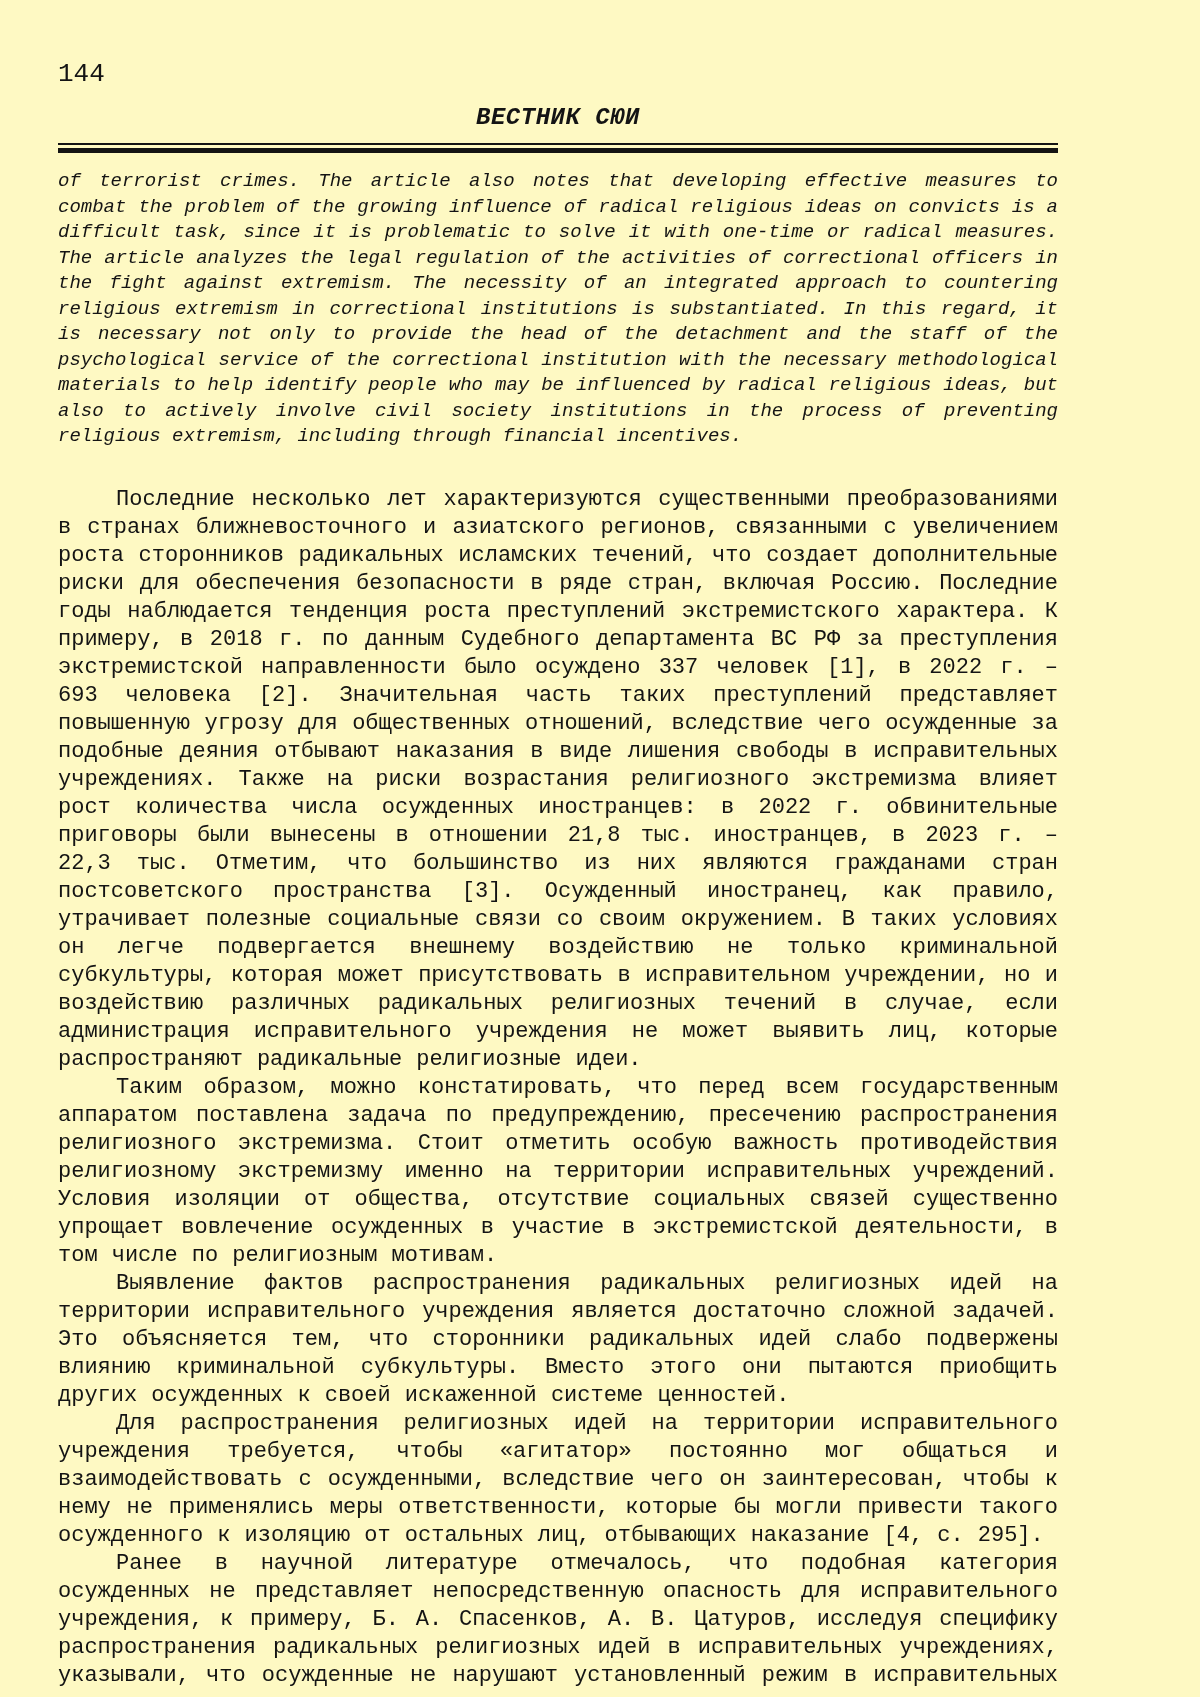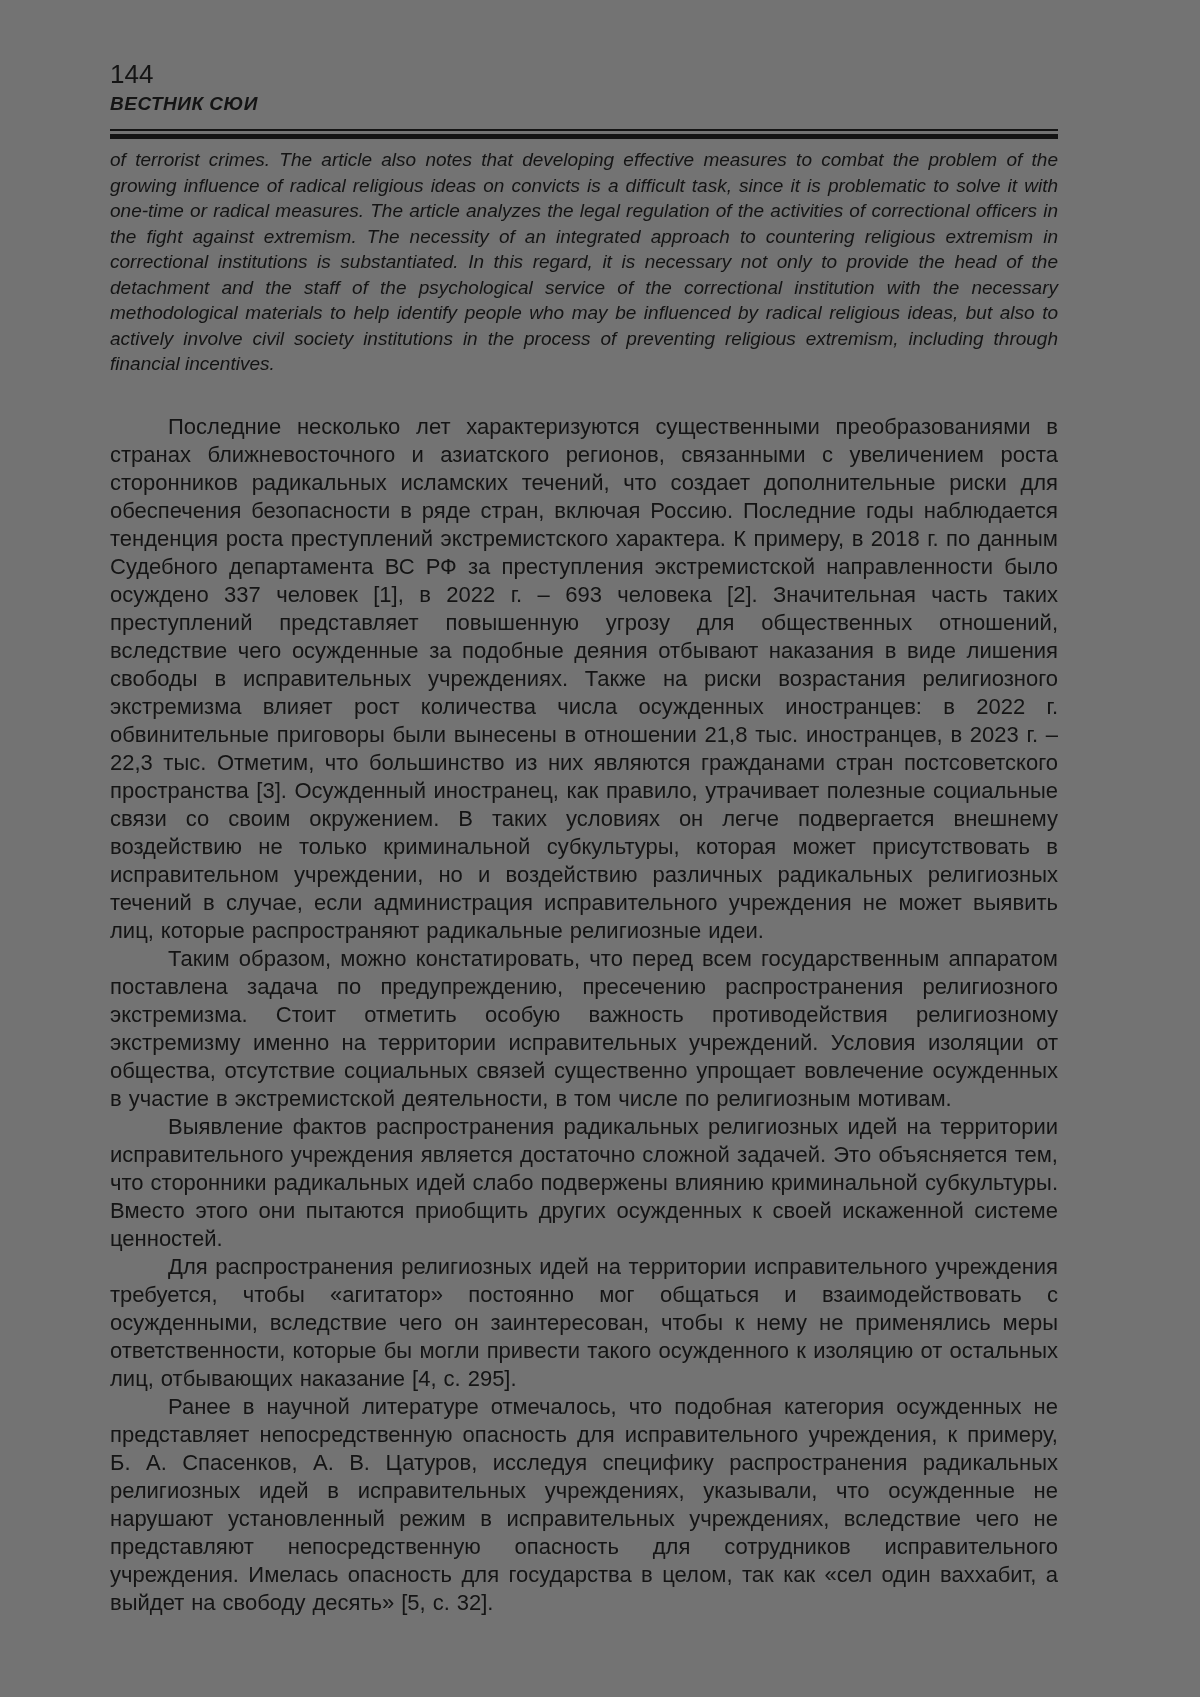--- a/index.html
+++ b/index.html
@@ -4,50 +4,50 @@
 <style>
   html, body {
     margin: 0;
     padding: 0;
     background: #ffffff;
   }
   .page {
     position: relative;
     width: 1200px;
     height: 1697px;
-    background: #737373;
+    background: #fef9c3;
     box-sizing: border-box;
-    padding: 60px 142px 0 110px;
+    padding: 60px 142px 0 58px;
     overflow: hidden;
     color: #141414;
-    font-family: Liberation Sans, sans-serif;
+    font-family: Liberation Mono, monospace;
     -webkit-font-smoothing: antialiased;
   }
   .page-number {
     font-size: 26px;
     line-height: 28px;
     font-weight: normal;
   }
   .journal-title {
-    text-align: left;
-    font-size: 19px;
+    text-align: center;
+    font-size: 24px;
     line-height: 26px;
     font-weight: bold;
     font-style: italic;
     letter-spacing: 0.5px;
-    margin-top: 3px;
+    margin-top: 17px;
   }
   .double-rule {
     margin-top: 12px;
     height: 3px;
     border-top: 2px solid #141414;
     border-bottom: 5px solid #141414;
   }
   .abstract-text {
-    margin: 8px 0 0 0;
+    margin: 16px 0 0 0;
     font-style: italic;
     font-size: 19px;
     line-height: 25.5px;
     text-align: justify;
   }
   .keywords {
     margin: 24px 0 0 0;
     font-style: italic;
     font-size: 19px;
     line-height: 25.5px;

